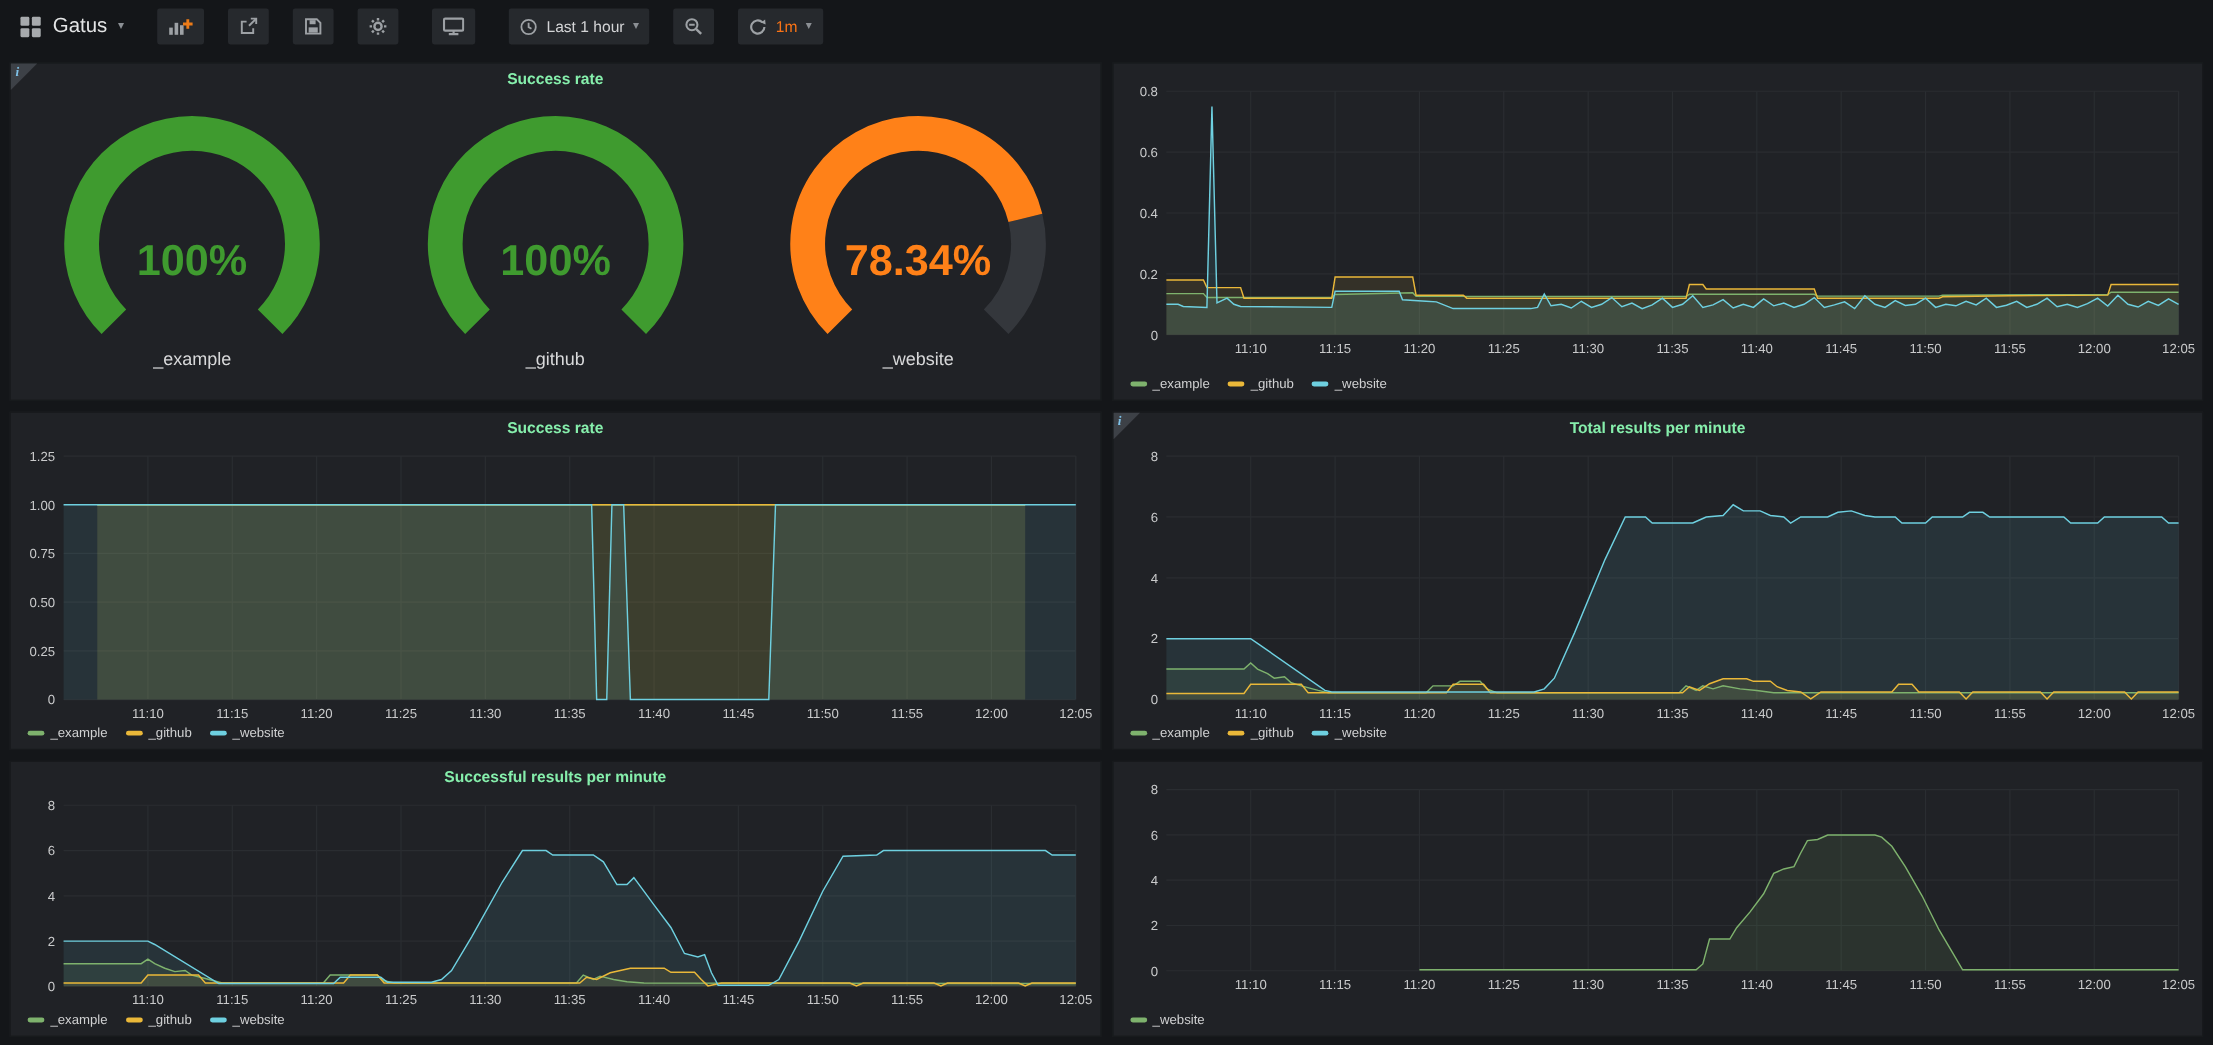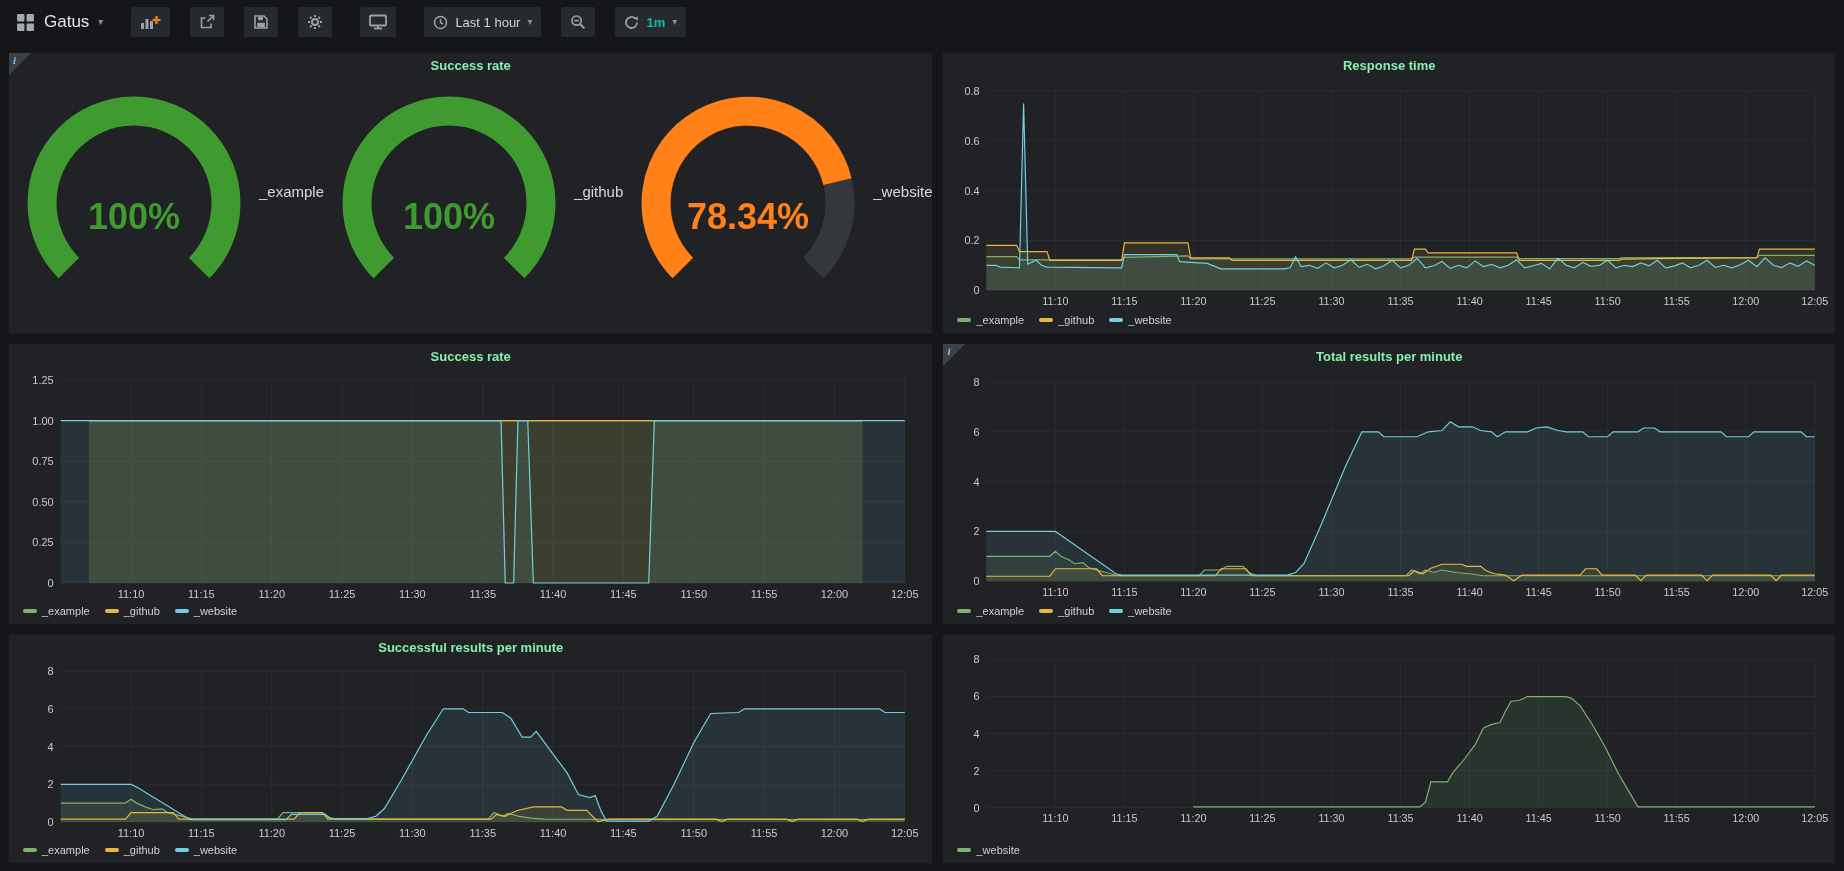--- a/index.html
+++ b/index.html
@@ -9,42 +9,42 @@
   
   .navbar{height:44px;display:flex;align-items:center;justify-content:flex-start;padding:0 10px}
   .nav-left{display:flex;align-items:center;gap:9px;padding-left:6px}
   .dash-title{color:#e4e5e6;font-size:17px;cursor:pointer}
   .caret{color:#8b8f94;font-size:10px;line-height:1}
   .nav-right{display:flex;align-items:center}
   .nav-group{display:flex;gap:20px;margin-left:28px}
   .nav-btn{height:30px;min-width:33px;background:#26292d;border-radius:2px;display:flex;
            align-items:center;justify-content:center;gap:7px;padding:0 9px;color:#9da1a5;
            font-size:13px;cursor:pointer;user-select:none}
-  .refresh-text{color:#14b8a6;font-weight:700}
+  .refresh-text{color:#f97316;font-weight:400}
   .timerange-text{color:#d3d4d6}
   
   .grid{display:grid;grid-template-columns:1fr 1fr;grid-template-rows:282px 282px 230px;
         gap:9px;padding:8px 8px 0 8px}
   .panel{background:#202226;border:1px solid #17191c;position:relative;display:flex;flex-direction:column;min-height:0}
   .panel-title{flex:0 0 26px;line-height:26px;text-align:center;color:#86efac;font-size:13px;
                font-weight:700;cursor:pointer}
   .chart-wrap{flex:1 1 auto;min-height:0;padding:0 6px}
   svg.chart{width:100%;height:100%;display:block}
   .legend{flex:0 0 21px;display:flex;align-items:center;gap:15px;padding:0 0 5px 14px}
   .leg-item{display:flex;align-items:center;gap:5px;cursor:pointer}
   .leg-dash{width:14px;height:4px;border-radius:2px}
   .leg-label{color:#d0d1d2;font-size:11px}
   
   .corner-info{position:absolute;top:0;left:0;width:0;height:0;
                border-top:22px solid #3d4147;border-right:22px solid transparent;cursor:pointer;z-index:2}
   .corner-info i{position:absolute;top:-21px;left:4px;color:#7fc2e8;font-size:11px;
                  font-family:"Liberation Serif",serif;font-weight:700;font-style:italic}
   
   .gauges{flex:1 1 auto;display:flex;align-items:flex-start;justify-content:space-around;padding-top:12px}
-  .gauge{display:flex;flex-direction:row;align-items:center}
+  .gauge{display:flex;flex-direction:column;align-items:center}
   .gauge-label{color:#d8d9da;font-size:15px;margin-top:0px}
   .axis-text{fill:#c9cacb;font-size:11px;font-family:"Liberation Sans",sans-serif}
   .icon{display:flex;align-items:center}
 </style>
 </head>
 <body>
 
 <div class="navbar">
   <div class="nav-left">
     <span class="icon">
@@ -185,21 +185,20 @@
             <path d="M 214.5 90.6 A 92 92 0 0 1 190.1 177.1" fill="none" stroke="#34373c" stroke-width="29"></path>
             <path d="M 59.9 177.1 A 92 92 0 1 1 214.5 90.6" fill="none" stroke="#ff8118" stroke-width="29"></path>
             <text x="125" y="138" text-anchor="middle" fill="#ff8118" font-size="36" font-weight="600" font-family="Liberation Sans, sans-serif">78.34%</text>
           </svg>
                    <div class="gauge-label">_website</div>
         </div>
       </div>
   </div>
 
   <div class="panel">
-    <div class="panel-title">Response time</div>
     <div class="chart-wrap">
         <svg class="chart" viewBox="0 0 896 233">
           <line x1="38" y1="213" x2="882" y2="213" stroke="#2a2d31" stroke-width="1"></line>
           <text class="axis-text" x="31" y="217" text-anchor="end">0</text>
           <line x1="38" y1="162.25" x2="882" y2="162.25" stroke="#2a2d31" stroke-width="1"></line>
           <text class="axis-text" x="31" y="166.25" text-anchor="end">0.2</text>
           <line x1="38" y1="111.5" x2="882" y2="111.5" stroke="#2a2d31" stroke-width="1"></line>
           <text class="axis-text" x="31" y="115.5" text-anchor="end">0.4</text>
           <line x1="38" y1="60.75000000000002" x2="882" y2="60.75000000000002" stroke="#2a2d31" stroke-width="1"></line>
           <text class="axis-text" x="31" y="64.75000000000003" text-anchor="end">0.6</text>

